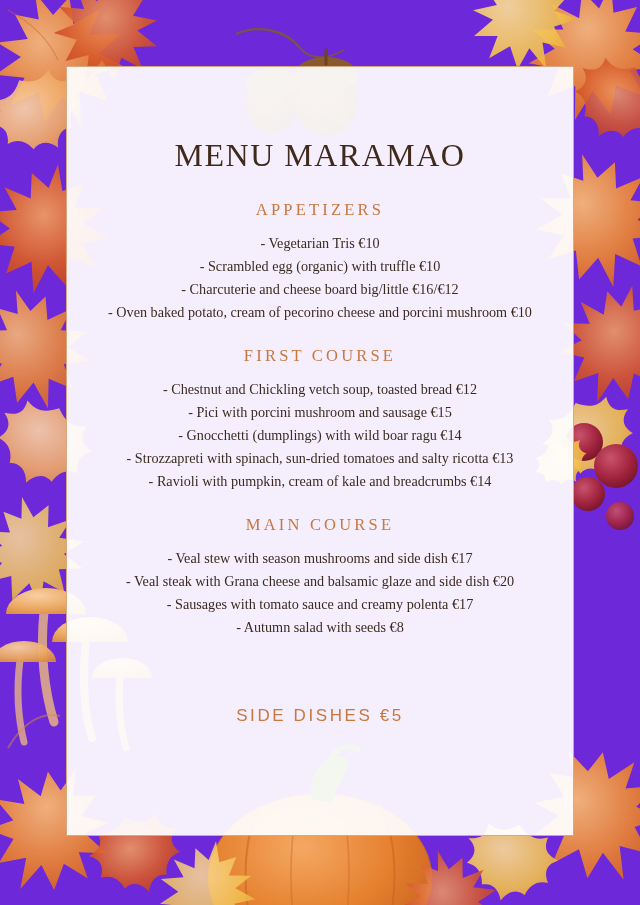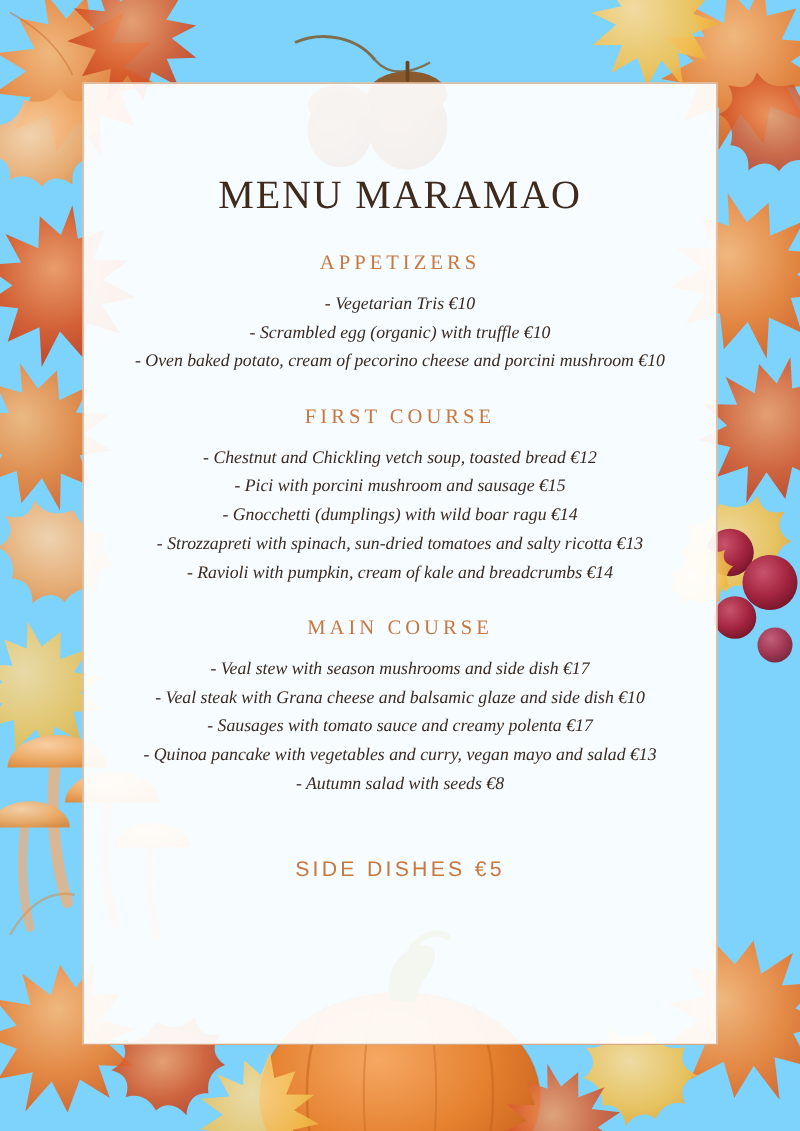--- a/index.html
+++ b/index.html
@@ -11,21 +11,21 @@
     height: 905px;
     overflow: hidden;
     background: #ffffff;
     font-family: "Liberation Serif", serif;
   }
 
   .menu-page {
     position: relative;
     width: 640px;
     height: 905px;
-    background: #7dd3fc;
+    background: #6d28d9;
     overflow: hidden;
   }
 
   
   .decor-layer {
     position: absolute;
     inset: 0;
     pointer-events: none;
   }
   .decor-layer svg { display: block; }
@@ -65,25 +65,24 @@
     text-transform: uppercase;
   }
 
   .item {
     font-family: "Liberation Serif", serif;
     font-size: 14.2px;
     color: #3a2a20;
     line-height: 1.62;
     margin: 0;
     white-space: nowrap;
-    font-style: italic;
   }
 
   .extras {
-    margin-top: 44px;
+    margin-top: 64px;
   }
   .extras-line {
     font-family: "Liberation Sans", sans-serif;
     font-size: 17px;
     letter-spacing: 2.6px;
     color: #c8773f;
     line-height: 1.55;
     text-transform: uppercase;
   }
 </style>
@@ -238,38 +237,38 @@
   </div>
 
   <div class="card">
 
     <h1 class="menu-title">MENU MARAMAO</h1>
 
     <div>
       <h2 class="section-heading">APPETIZERS</h2>
       <p class="item">- Vegetarian Tris €10</p>
       <p class="item">- Scrambled egg (organic) with truffle €10</p>
+      <p class="item">- Charcuterie and cheese board big/little €16/€12</p>
       <p class="item">- Oven baked potato, cream of pecorino cheese and porcini mushroom €10</p>
     </div>
 
     <div>
       <h2 class="section-heading">FIRST COURSE</h2>
       <p class="item">- Chestnut and Chickling vetch soup, toasted bread €12</p>
       <p class="item">- Pici with porcini mushroom and sausage €15</p>
       <p class="item">- Gnocchetti (dumplings) with wild boar ragu €14</p>
       <p class="item">- Strozzapreti with spinach, sun-dried tomatoes and salty ricotta €13</p>
       <p class="item">- Ravioli with pumpkin, cream of kale and breadcrumbs €14</p>
     </div>
 
     <div>
       <h2 class="section-heading">MAIN COURSE</h2>
       <p class="item">- Veal stew with season mushrooms and side dish €17</p>
-      <p class="item">- Veal steak with Grana cheese and balsamic glaze and side dish €10</p>
+      <p class="item">- Veal steak with Grana cheese and balsamic glaze and side dish €20</p>
       <p class="item">- Sausages with tomato sauce and creamy polenta €17</p>
-      <p class="item">- Quinoa pancake with vegetables and curry, vegan mayo and salad €13</p>
       <p class="item">- Autumn salad with seeds €8</p>
     </div>
 
     <div class="extras">
       <div class="extras-line">SIDE DISHES €5</div>
     </div>
 
   </div>
 </div>
 

